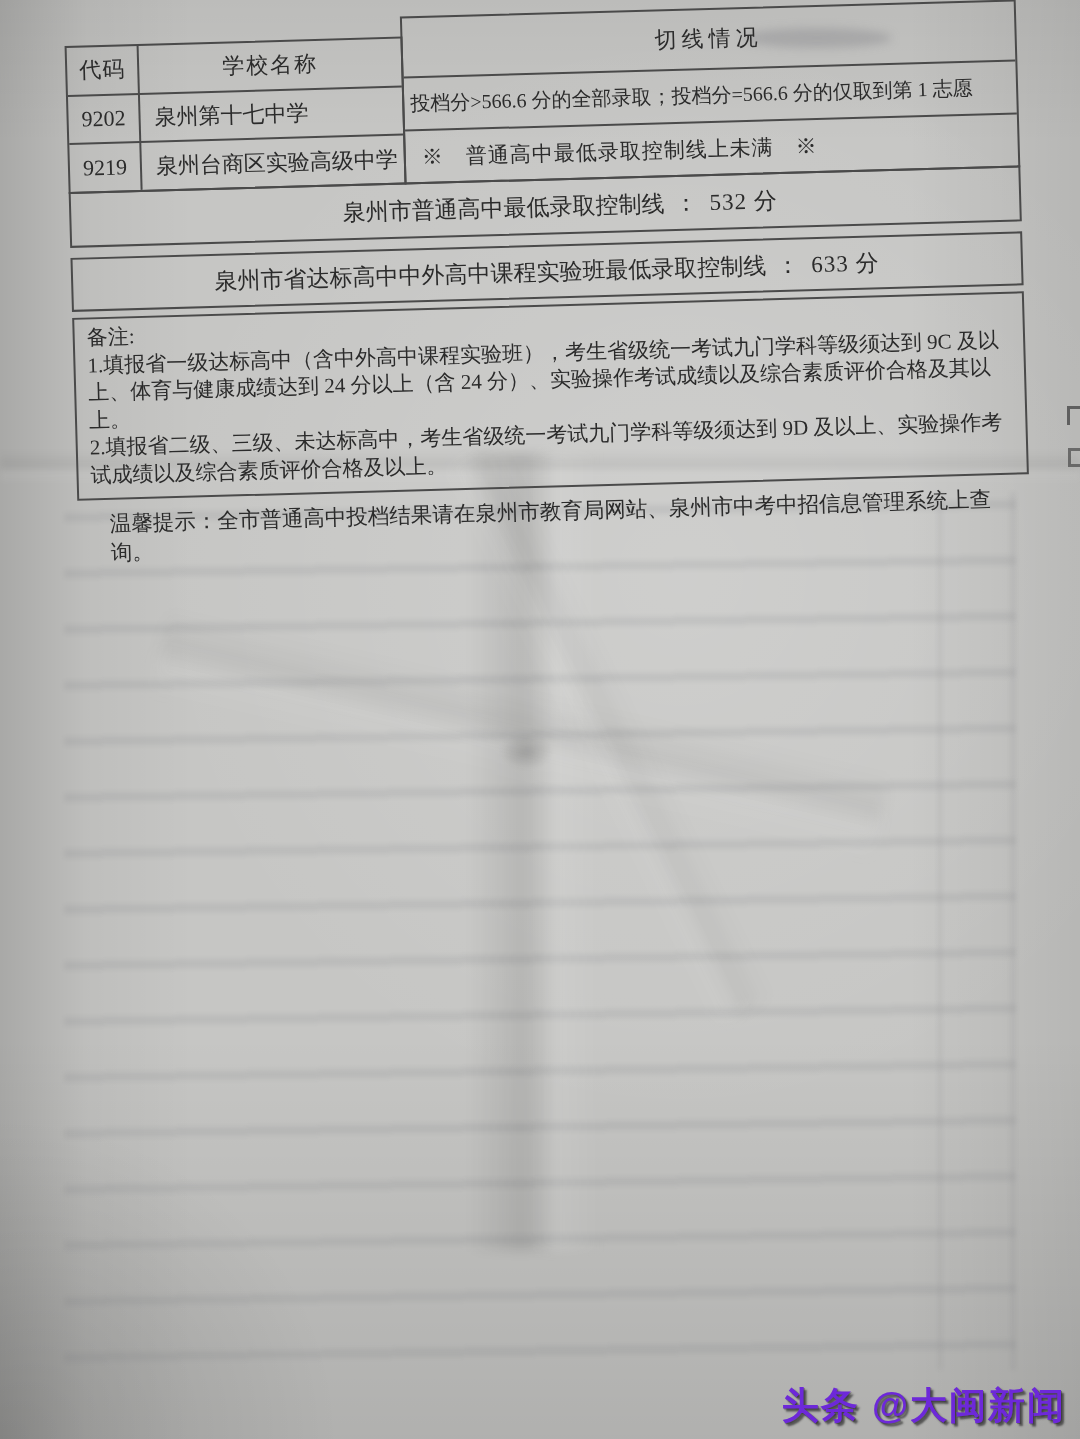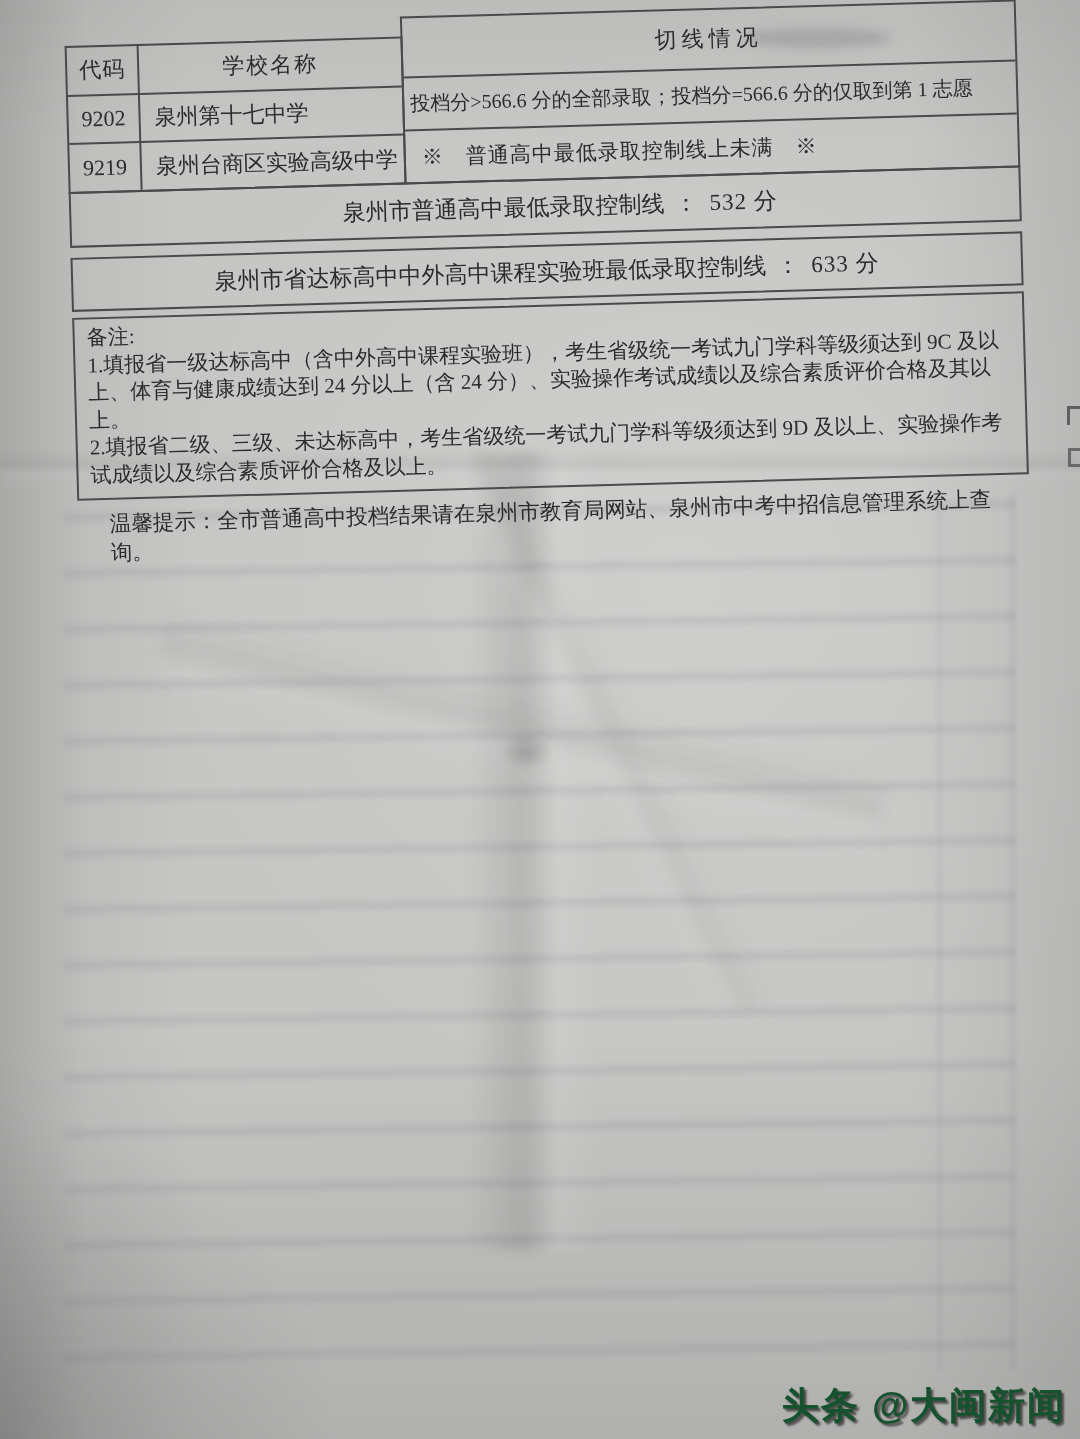--- a/index.html
+++ b/index.html
@@ -102,21 +102,21 @@
   .notes-box{
     border:2px solid #4a4a4a;box-sizing:border-box;width:100%;margin-top:6px;
     padding:5px 12px 9px 12px;font-size:21px;line-height:27.5px;
   }
   .note-line{margin:0;}
   .tip-line{margin-top:9px;padding-left:32px;font-size:21.5px;}
   
   .watermark{
     position:absolute;right:14px;bottom:8px;
     font-family:"Liberation Sans","DejaVu Sans",sans-serif;font-weight:bold;
-    font-size:37px;letter-spacing:2px;color:#14532d;
+    font-size:37px;letter-spacing:2px;color:#6d28d9;
     text-shadow:3px 3px 2px rgba(35,35,35,0.65), 1px 1px 1px rgba(35,35,35,0.5);
   }
   
   .edge-a1{position:absolute;right:0;top:406px;width:10px;height:16px;
     border-left:3px solid rgba(72,72,72,0.8);border-top:3px solid rgba(72,72,72,0.8);}
   .edge-a2{position:absolute;right:0;top:448px;width:9px;height:13px;
     border:3px solid rgba(72,72,72,0.7);border-right:none;}
 </style>
 </head>
 <body>

